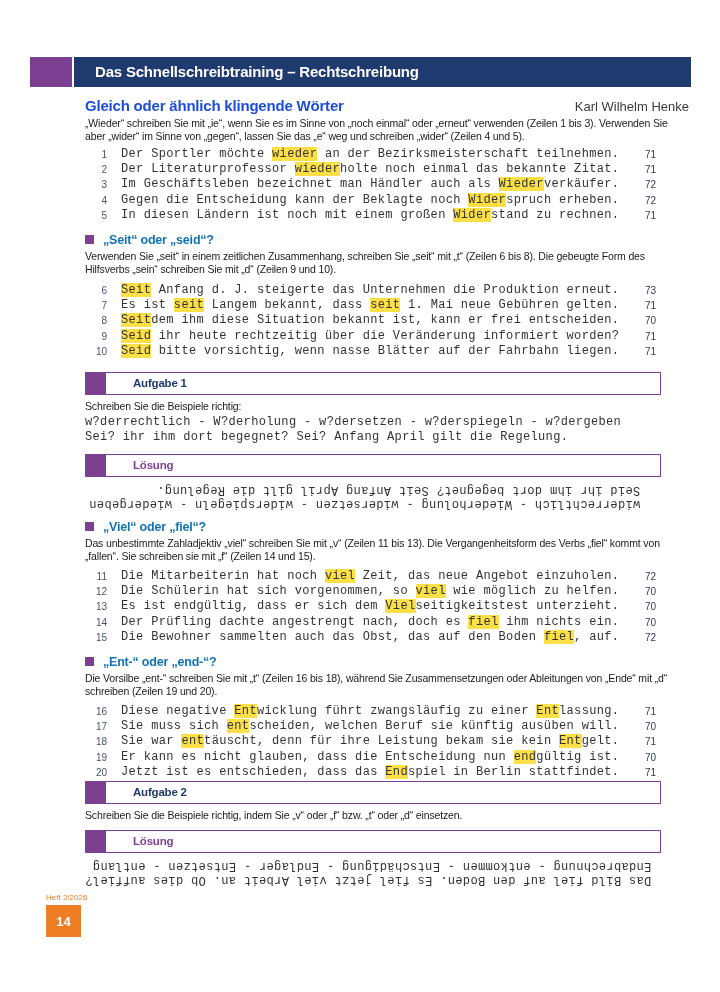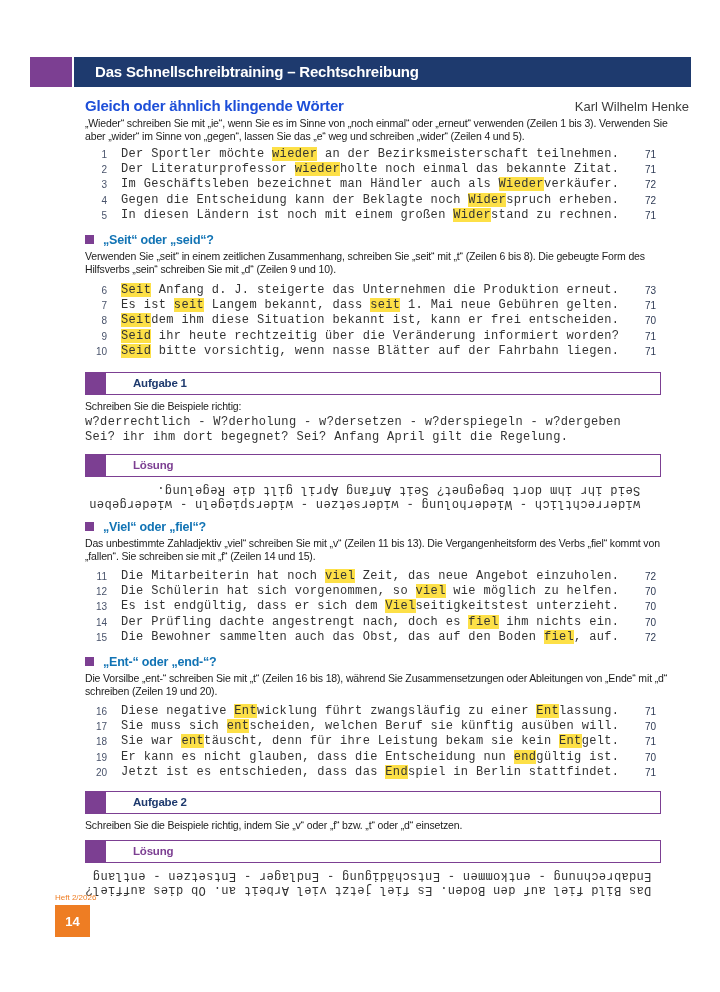--- a/index.html
+++ b/index.html
@@ -44,21 +44,21 @@
 
   .task-intro{margin-top:5px;font-size:10.5px;letter-spacing:-0.15px;}
   .mono-block{margin-top:3px;}
   .mono-line{font-family:"Liberation Mono","DejaVu Sans Mono",monospace;font-size:12px;
              letter-spacing:0.35px;line-height:15px;color:#333;white-space:nowrap;}
 
   .rotated{margin-top:6px;margin-right:49px;margin-left:auto;width:fit-content;
            transform:rotate(180deg);}
   .rotated .mono-line{line-height:13.5px;}
 
-  .footer{position:absolute;left:55px;top:893px;}
+  .footer{position:absolute;left:46px;top:893px;}
   .issue{color:#ee7d23;font-size:8px;}
   .pagenum{margin-top:3px;width:35px;height:32px;background:#ee7d23;color:#fff;
            font-size:13px;font-weight:bold;display:flex;align-items:center;justify-content:center;}
 </style>
 </head>
 <body>
 
 <div class="page">
 
   <div class="band">
@@ -225,21 +225,21 @@
           <span class="col-strokes">70</span>
         </div>
         <div class="line-row">
           <span class="col-num">20</span>
           <span></span>
           <span class="col-text">Jetzt ist es entschieden, dass das <mark class="hl">End</mark>spiel in Berlin stattfindet.</span>
           <span class="col-strokes">71</span>
         </div>
       </div>
 
-    <div class="taskbox" style="margin-top:11px;">
+    <div class="taskbox" style="margin-top:1px;">
       <div class="marker"></div>
       <div class="label label-navy">Aufgabe 2</div>
     </div>
     <div class="task-intro">Schreiben Sie die Beispiele richtig, indem Sie „v“ oder „f“ bzw. „t“ oder „d“ einsetzen.</div>
 
     <div class="taskbox" style="margin-top:9px;">
       <div class="marker"></div>
       <div class="label label-purple">Lösung</div>
     </div>
     <div class="rotated">

